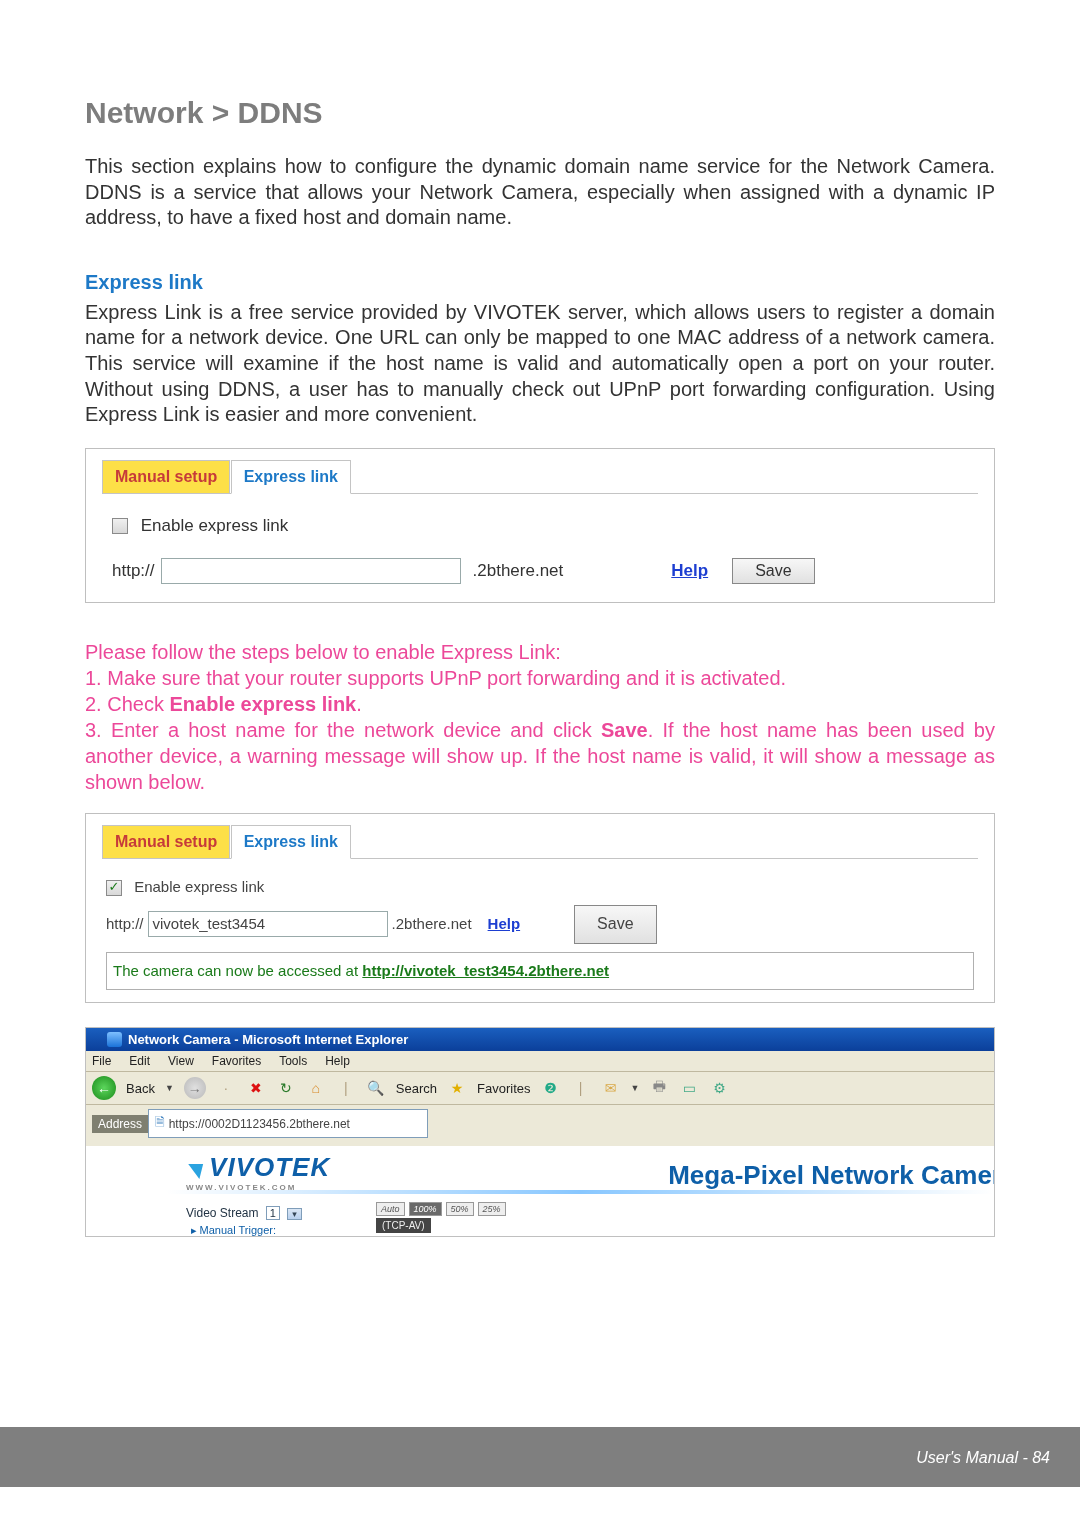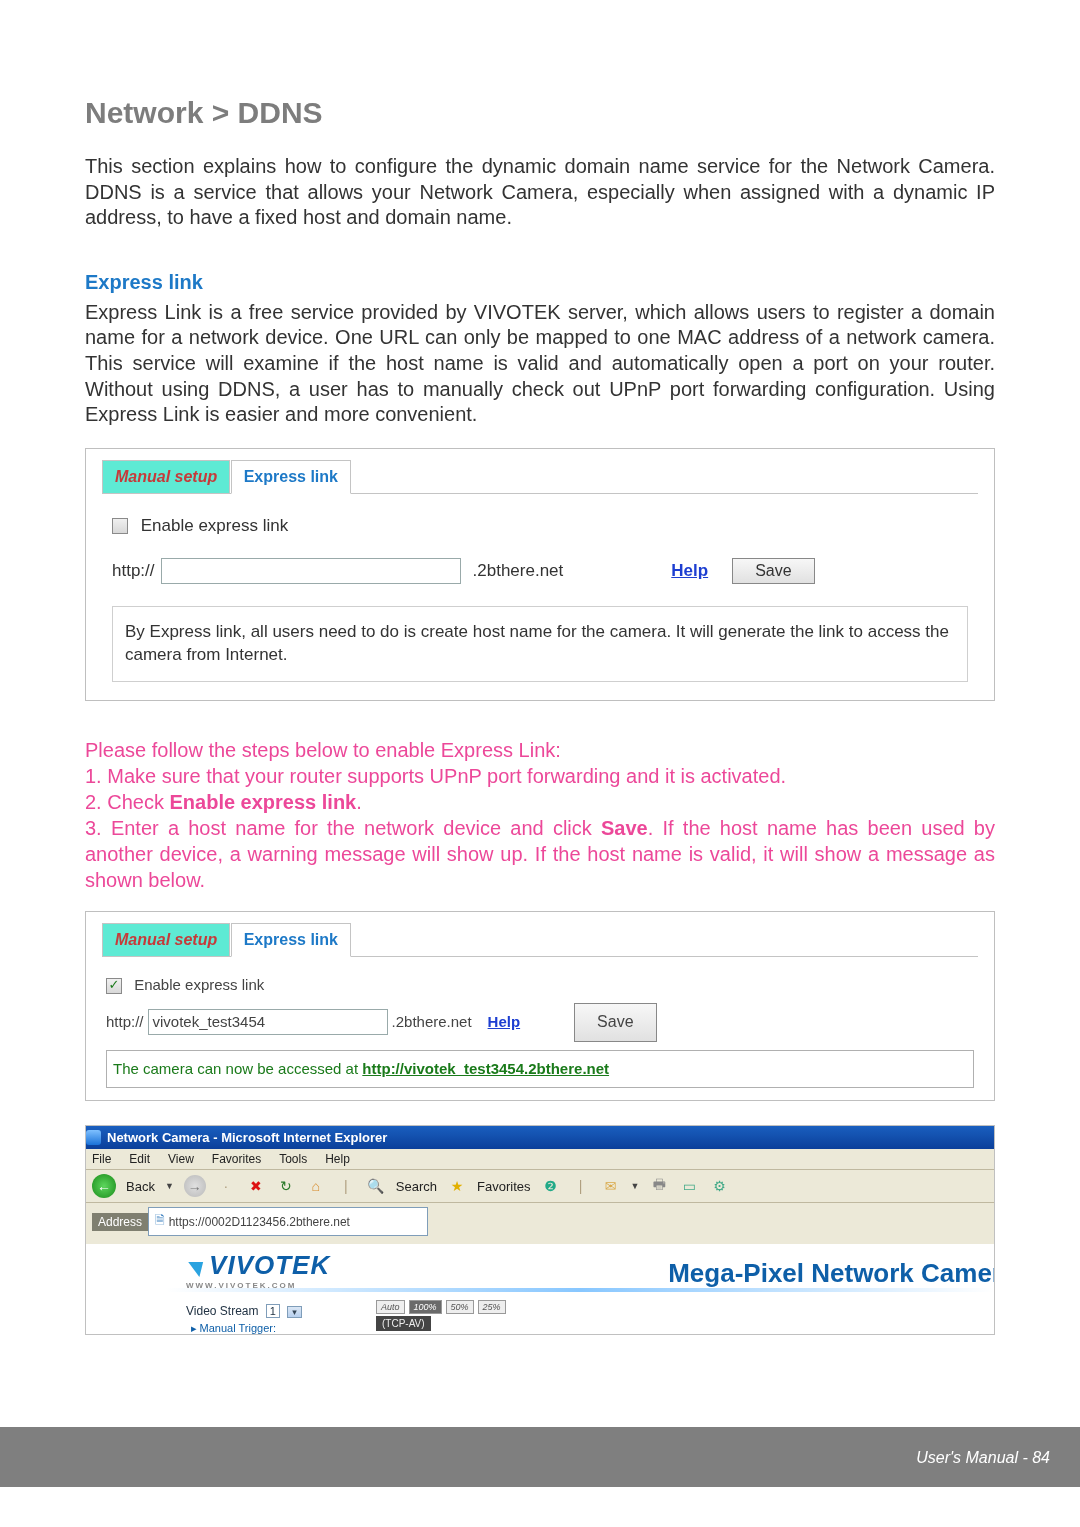--- a/index.html
+++ b/index.html
@@ -9,39 +9,39 @@
   .shading-top { position:absolute; top:0; left:0; right:0; height:40px; background:#fff;}
   .page { padding: 38px 85px 0 85px; }
   h1 { color:#7d7d7d; font-size:30px; font-weight:bold; margin: 24px 0 24px 0; }
   p.body { font-size:20px; line-height:1.28; color:#333; text-align:justify; }
   h2.blue { color:#1d79c7; font-size:20px; font-weight:bold; margin-top:40px; margin-bottom:6px;}
   .figure { border:1px solid #bfbfbf; margin-top:20px; background:#fff; }
   .tabrow { padding:10px 0 0 16px;}
   .tab { display:inline-block; padding:7px 12px; font-size:16px; border:1px solid #c4c4c4; border-bottom:none; position:relative; top:1px; background:#fff;}
   .tab.t1 { color:#c63a3a; font-weight:bold;}
   .tab.t2 { color:#1d79c7; font-weight:bold; margin-left:-4px;}
-  .tab.inactive { color:#c63a3a; background:#5eead4;font-style:italic; }
+  .tab.inactive { color:#c63a3a; background:#fde047; }
   .tab.activeBlue { border-bottom:1px solid #fff; z-index:2; background:#fff;}
   .tabline { border-top:1px solid #c4c4c4; margin:0 16px;}
   .panelbody { padding:22px 26px 18px 26px; font-size:17px; color:#333;}
   .cb { width:16px; height:16px; border:1px solid #8a8a8a; display:inline-flex; align-items:center; justify-content:center; vertical-align:middle; margin-right:8px; background:linear-gradient(#f0f0f0,#d8d8d8); font-size:13px;}
   .row { margin-top:22px; display:flex; align-items:center; gap:6px;}
   .txtin { border:1px solid #9aa; height:26px; background:#fff; padding:0 4px; font-size:15px; display:inline-flex; align-items:center;}
   .btn { border:1px solid #888; background:linear-gradient(#f7f7f7,#e1e1e1); padding:3px 22px; font-size:16px; display:inline-block;}
   a.help { color:#1d3ed1; text-decoration:underline; font-weight:bold; margin:0 18px 0 12px;}
   .hintbox { border:1px solid #cfcfcf; padding:14px 12px; margin-top:22px; font-size:17px; line-height:1.35;}
   .steps { margin-top:36px; }
   .steps p { font-size:20px; line-height:1.3; color:#ec4899;}
   .steps b { font-weight:bold; }
   .figure2 { border:1px solid #bfbfbf; margin-top:18px;}
   .panelbody2 { padding:14px 20px 12px 20px; font-size:15px; line-height:1.9;}
   .successbox { border:1px solid #b0b0b0; padding:4px 6px; margin-top:8px; color:#1a7a1a; font-size:15px;}
   .successbox a { color:#1a7a1a; font-weight:bold; text-decoration:underline;}
   .iebox { margin-top:24px; border:1px solid #c0c0c0;}
-  .ietitle { background:linear-gradient(#1a5fbf,#0b3f9a); color:#fff; font-size:13px; font-weight:bold; padding:4px 0; display:flex; align-items:center; gap:6px;}
+  .ietitle { background:linear-gradient(#1a5fbf,#0b3f9a); color:#fff; font-size:13px; font-weight:bold; padding:4px 21px; display:flex; align-items:center; gap:6px;}
   .ielogo { width:15px; height:15px; background:linear-gradient(#7ec0ff,#1a72d8); border-radius:3px; display:inline-block;}
   .iemenu { background:#ece9d8; color:#222; font-size:12px; padding:3px 6px; display:flex; gap:18px; border-bottom:1px solid #bfb89f;}
   .ietool { background:#ece9d8; padding:4px 6px; display:flex; align-items:center; gap:10px; border-bottom:1px solid #bfb89f;}
   .ic { width:20px; height:20px; display:inline-flex; align-items:center; justify-content:center; font-size:14px;}
   .ic.green{ background:radial-gradient(#5cd65c,#1a8a1a); border-radius:50%; color:#fff; width:24px; height:24px;}
   .ic.grey{ background:radial-gradient(#e0e0e0,#b8b8b8); border-radius:50%; color:#777; width:22px; height:22px;}
   .ic.stop{ color:#d11;}
   .ic.ref{ color:#2a7a2a;}
   .ic.home{ color:#d88a2a;}
   .ic.sep{ color:#b0a080; padding:0 4px;}
@@ -94,21 +94,20 @@
           <span class="cb"></span>
           <span>Enable express link</span>
         </div>
         <div class="row">
           <span>http://</span>
           <span class="txtin" style="width:300px"></span>
           <span style="margin-left:6px; margin-right:90px;">.2bthere.net</span>
           <a class="help" href="#">Help</a>
           <span class="btn">Save</span>
         </div>
-        <div class="hintbox">By Express link, all users need to do is create host name for the camera. It will generate the link to access the camera from Internet.</div>
       </div>
     </div>
 
     <div class="steps">
       <p>Please follow the steps below to enable Express Link:</p>
       <p>1. Make sure that your router supports UPnP port forwarding and it is activated.</p>
       <p>
         <span>2. Check </span><b>Enable express link</b><span>.</span>
       </p>
       <p style="text-align:justify">

